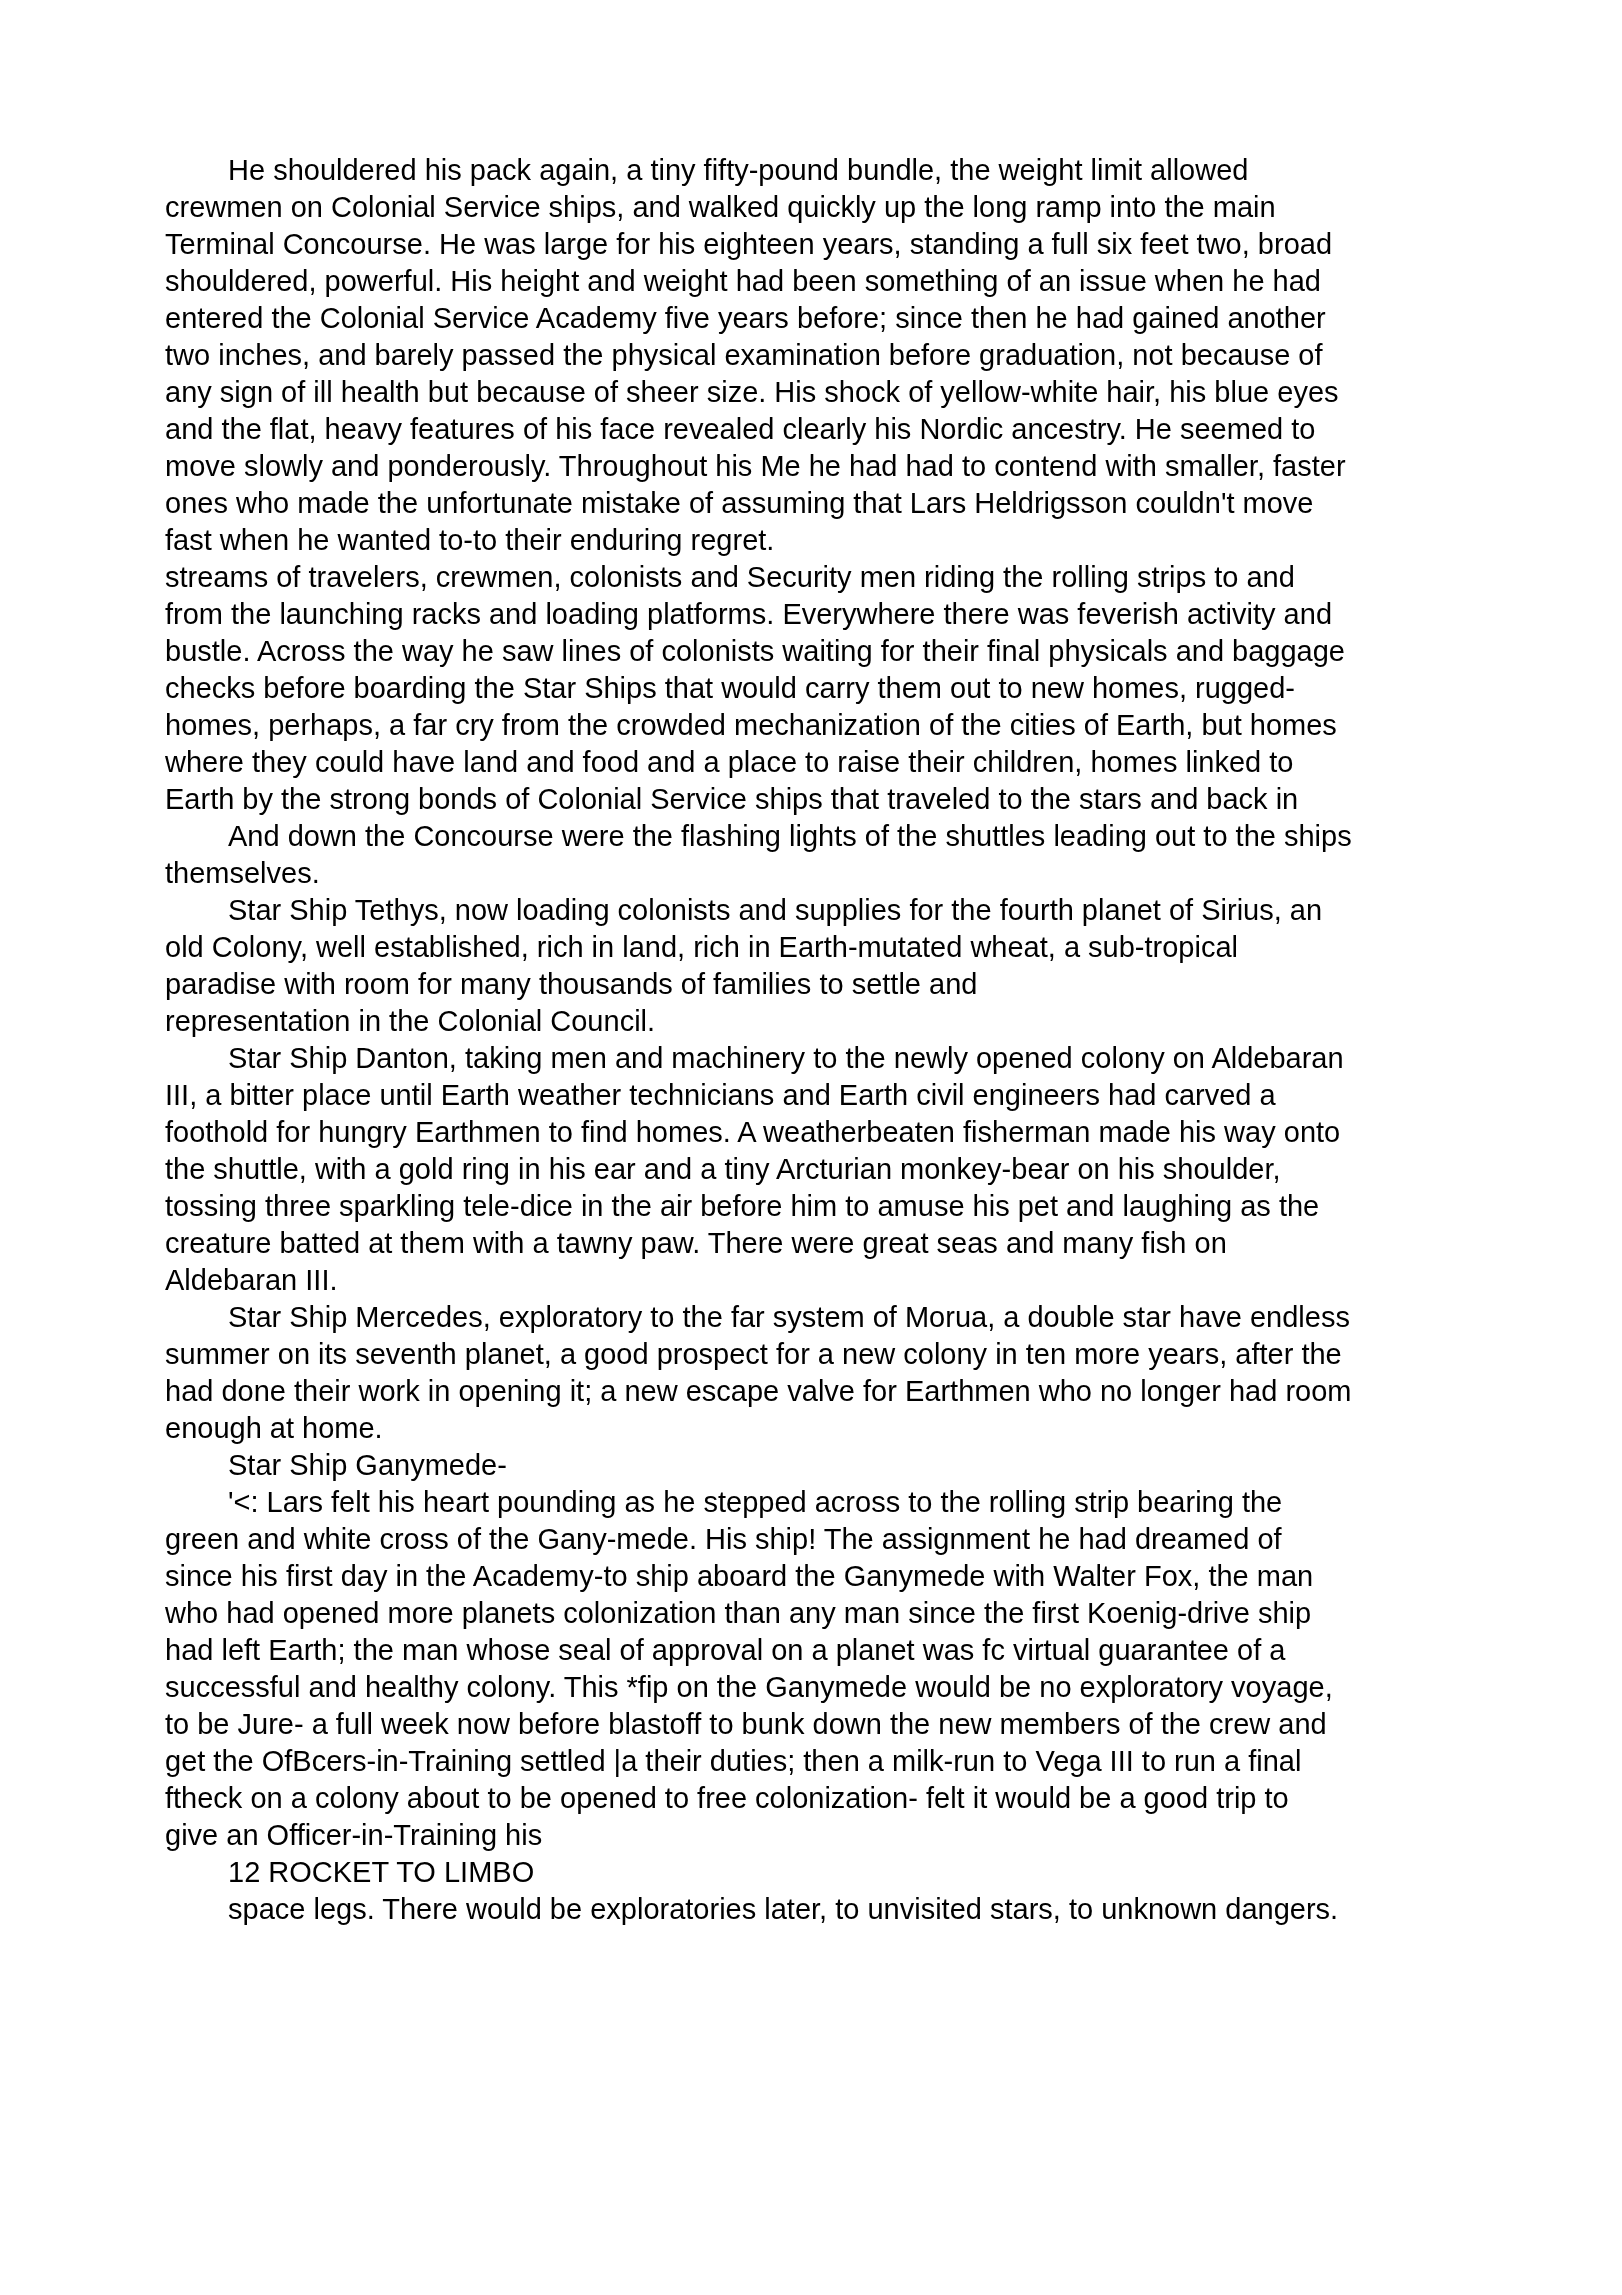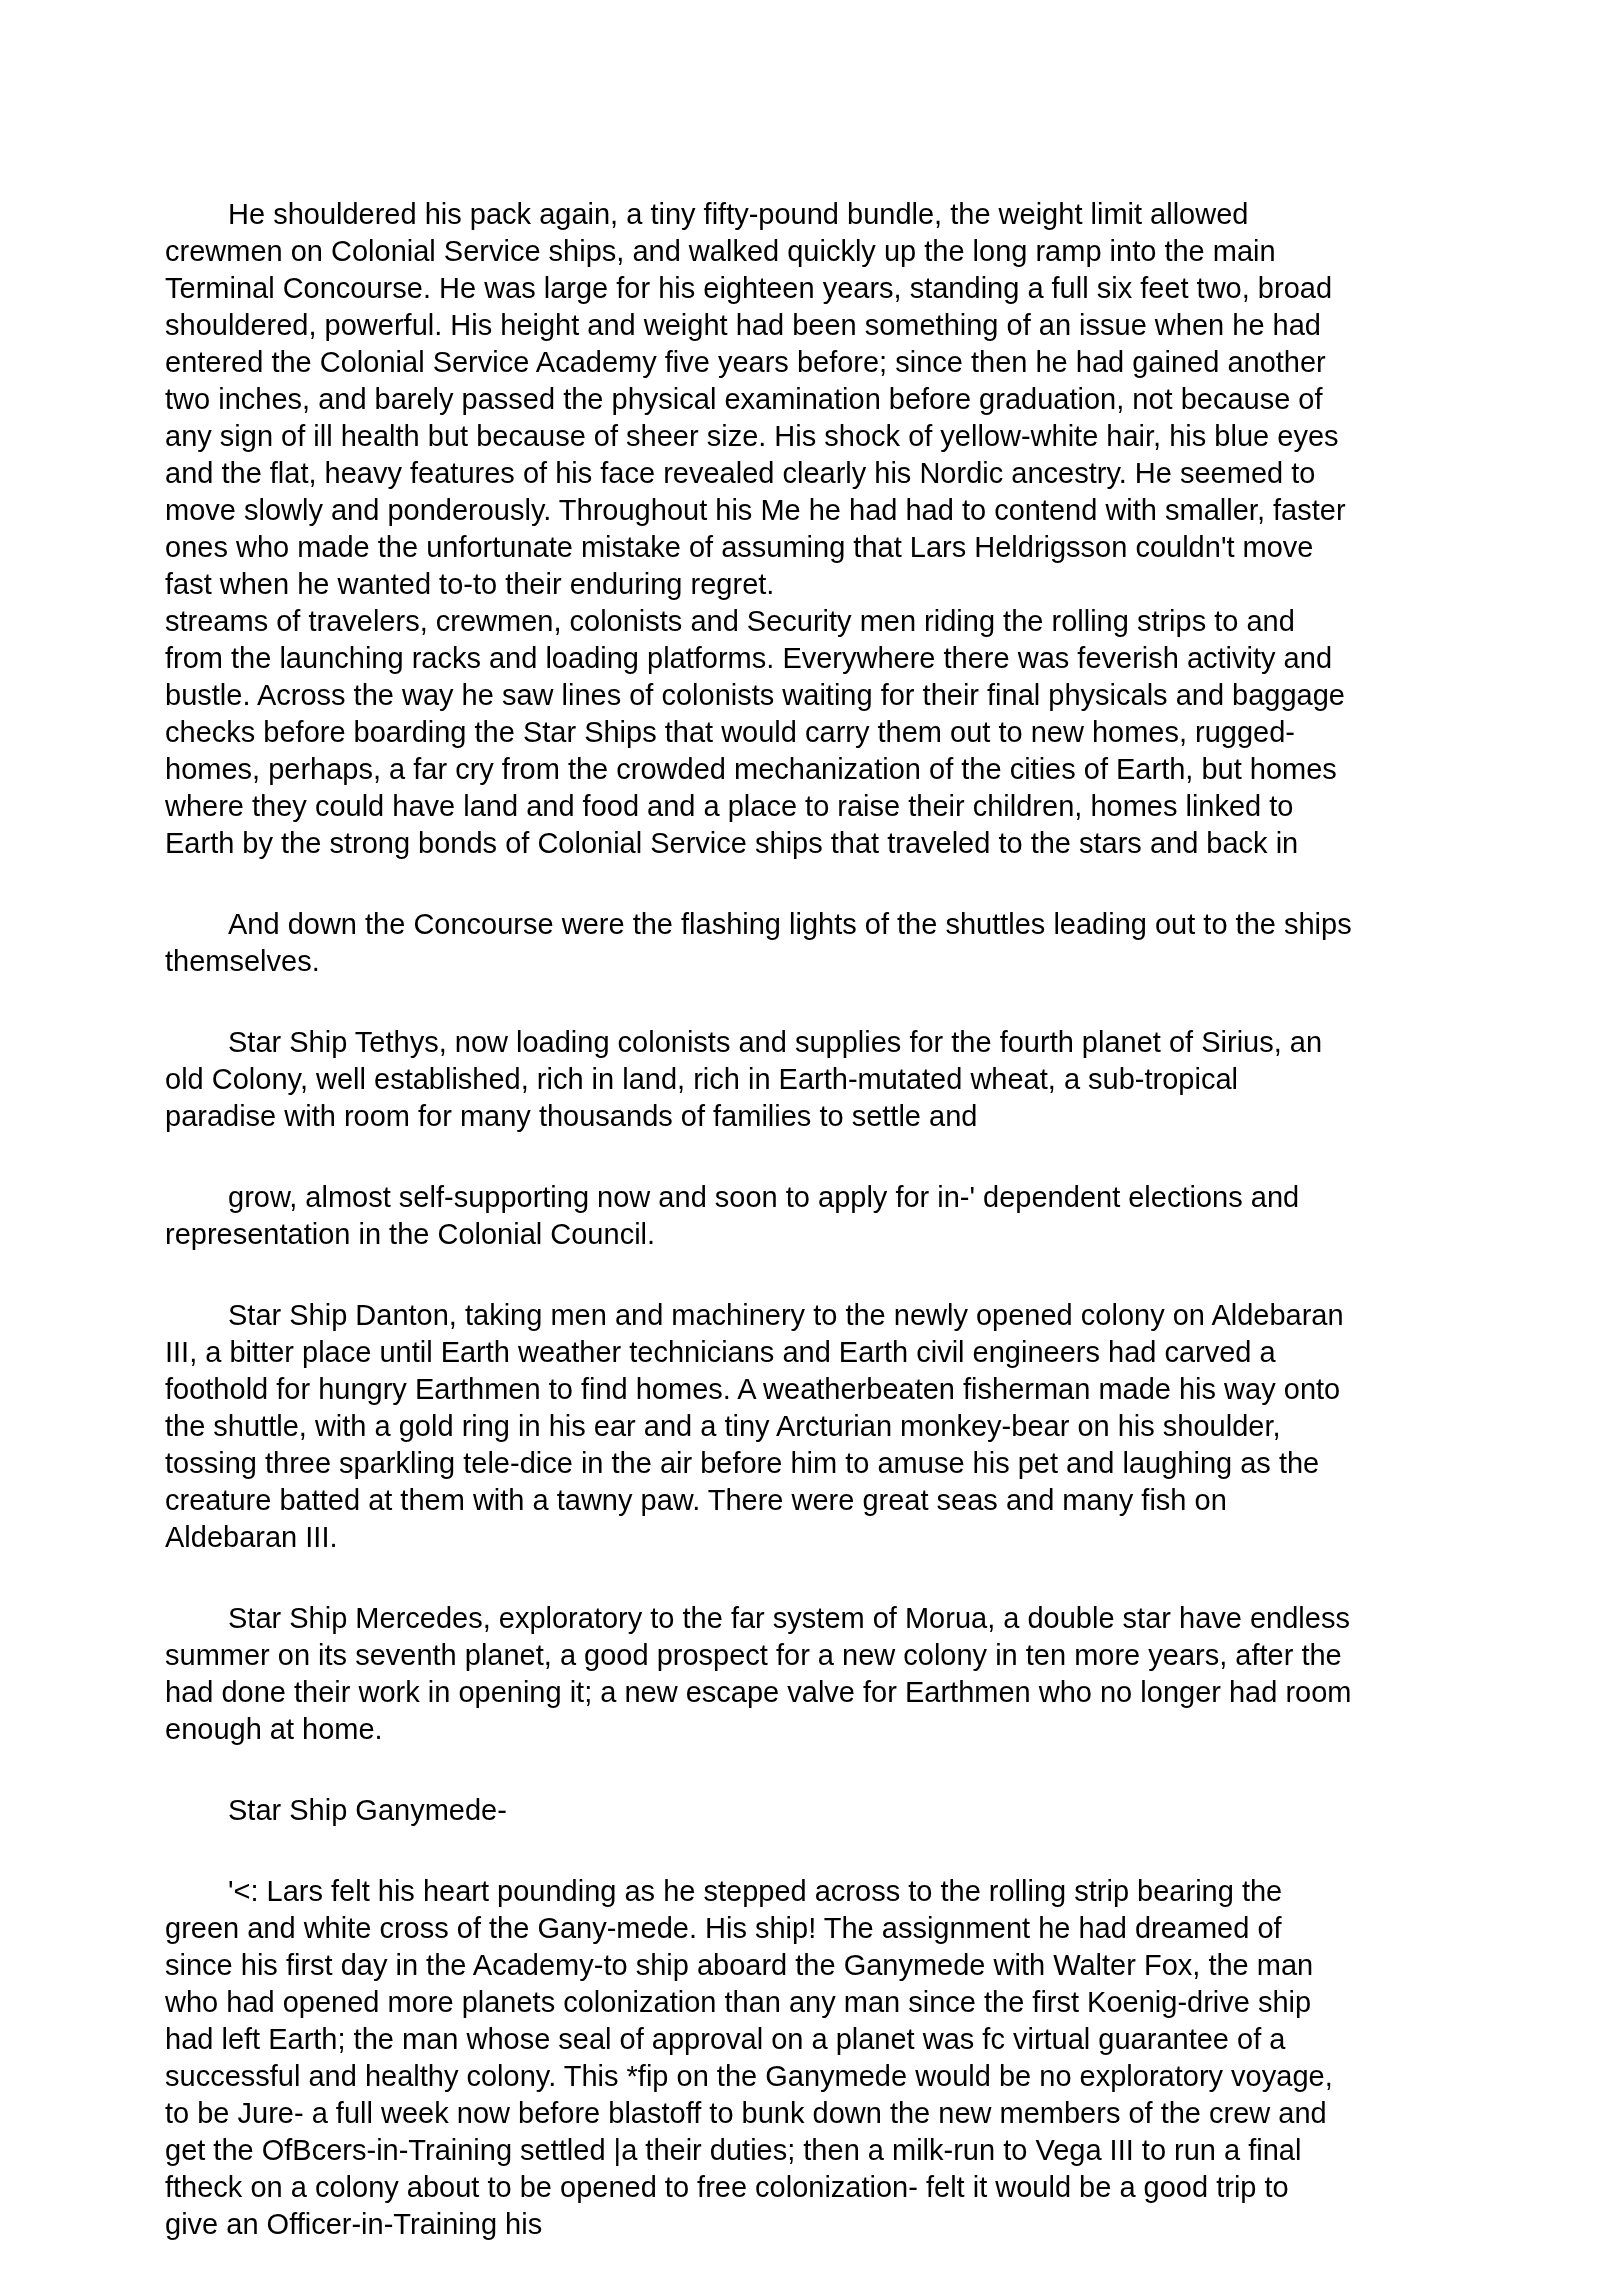--- a/index.html
+++ b/index.html
@@ -23,21 +23,20 @@
     width: 1361px;
   }
   .line {
     font-size: 29px;
     line-height: 37px;
     white-space: pre;
     letter-spacing: 0px;
   }
   .line.indent {
     padding-left: 63px;
-    margin-top: 44px;
   }
   .seg.italic {
   }
 </style>
 </head>
 <body>
 
 <div class="page">
   <div class="text-block">
       <div class="line indent"><span class="seg">He shouldered his pack again, a tiny fifty-pound bundle, the weight limit allowed</span></div>
@@ -56,21 +55,20 @@
       <div class="line"><span class="seg">bustle. Across the way he saw lines of colonists waiting for their final physicals and baggage</span></div>
       <div class="line"><span class="seg">checks before boarding the Star Ships that would carry them out to new homes, rugged-</span></div>
       <div class="line"><span class="seg">homes, perhaps, a far cry from the crowded mechanization of the cities of Earth, but homes</span></div>
       <div class="line"><span class="seg">where they could have land and food and a place to raise their children, homes linked to</span></div>
       <div class="line"><span class="seg">Earth by the strong bonds of Colonial Service ships that traveled to the stars and back in</span></div>
       <div class="line indent"><span class="seg">And down the Concourse were the flashing lights of the shuttles leading out to the ships</span></div>
       <div class="line"><span class="seg">themselves.</span></div>
       <div class="line indent"><span class="seg italic">Star Ship Tethys,</span><span class="seg"> now loading colonists and supplies for the fourth planet of Sirius, an</span></div>
       <div class="line"><span class="seg">old Colony, well established, rich in land, rich in Earth-mutated wheat, a sub-tropical</span></div>
       <div class="line"><span class="seg">paradise with room for many thousands of families to settle and</span></div>
-      <div class="line indent"><span class="seg">grow, almost self-supporting now and soon to apply for in-' dependent elections and</span></div>
       <div class="line"><span class="seg">representation in the Colonial Council.</span></div>
       <div class="line indent"><span class="seg italic">Star Ship Danton,</span><span class="seg"> taking men and machinery to the newly opened colony on Aldebaran</span></div>
       <div class="line"><span class="seg">III, a bitter place until Earth weather technicians and Earth civil engineers had carved a</span></div>
       <div class="line"><span class="seg">foothold for hungry Earthmen to find homes. A weatherbeaten fisherman made his way onto</span></div>
       <div class="line"><span class="seg">the shuttle, with a gold ring in his ear and a tiny Arcturian monkey-bear on his shoulder,</span></div>
       <div class="line"><span class="seg">tossing three sparkling tele-dice in the air before him to amuse his pet and laughing as the</span></div>
       <div class="line"><span class="seg">creature batted at them with a tawny paw. There were great seas and many fish on</span></div>
       <div class="line"><span class="seg">Aldebaran III.</span></div>
       <div class="line indent"><span class="seg italic">Star Ship Mercedes,</span><span class="seg"> exploratory to the far system of Morua, a double star have endless</span></div>
       <div class="line"><span class="seg">summer on its seventh planet, a good prospect for a new colony in ten more years, after the</span></div>

